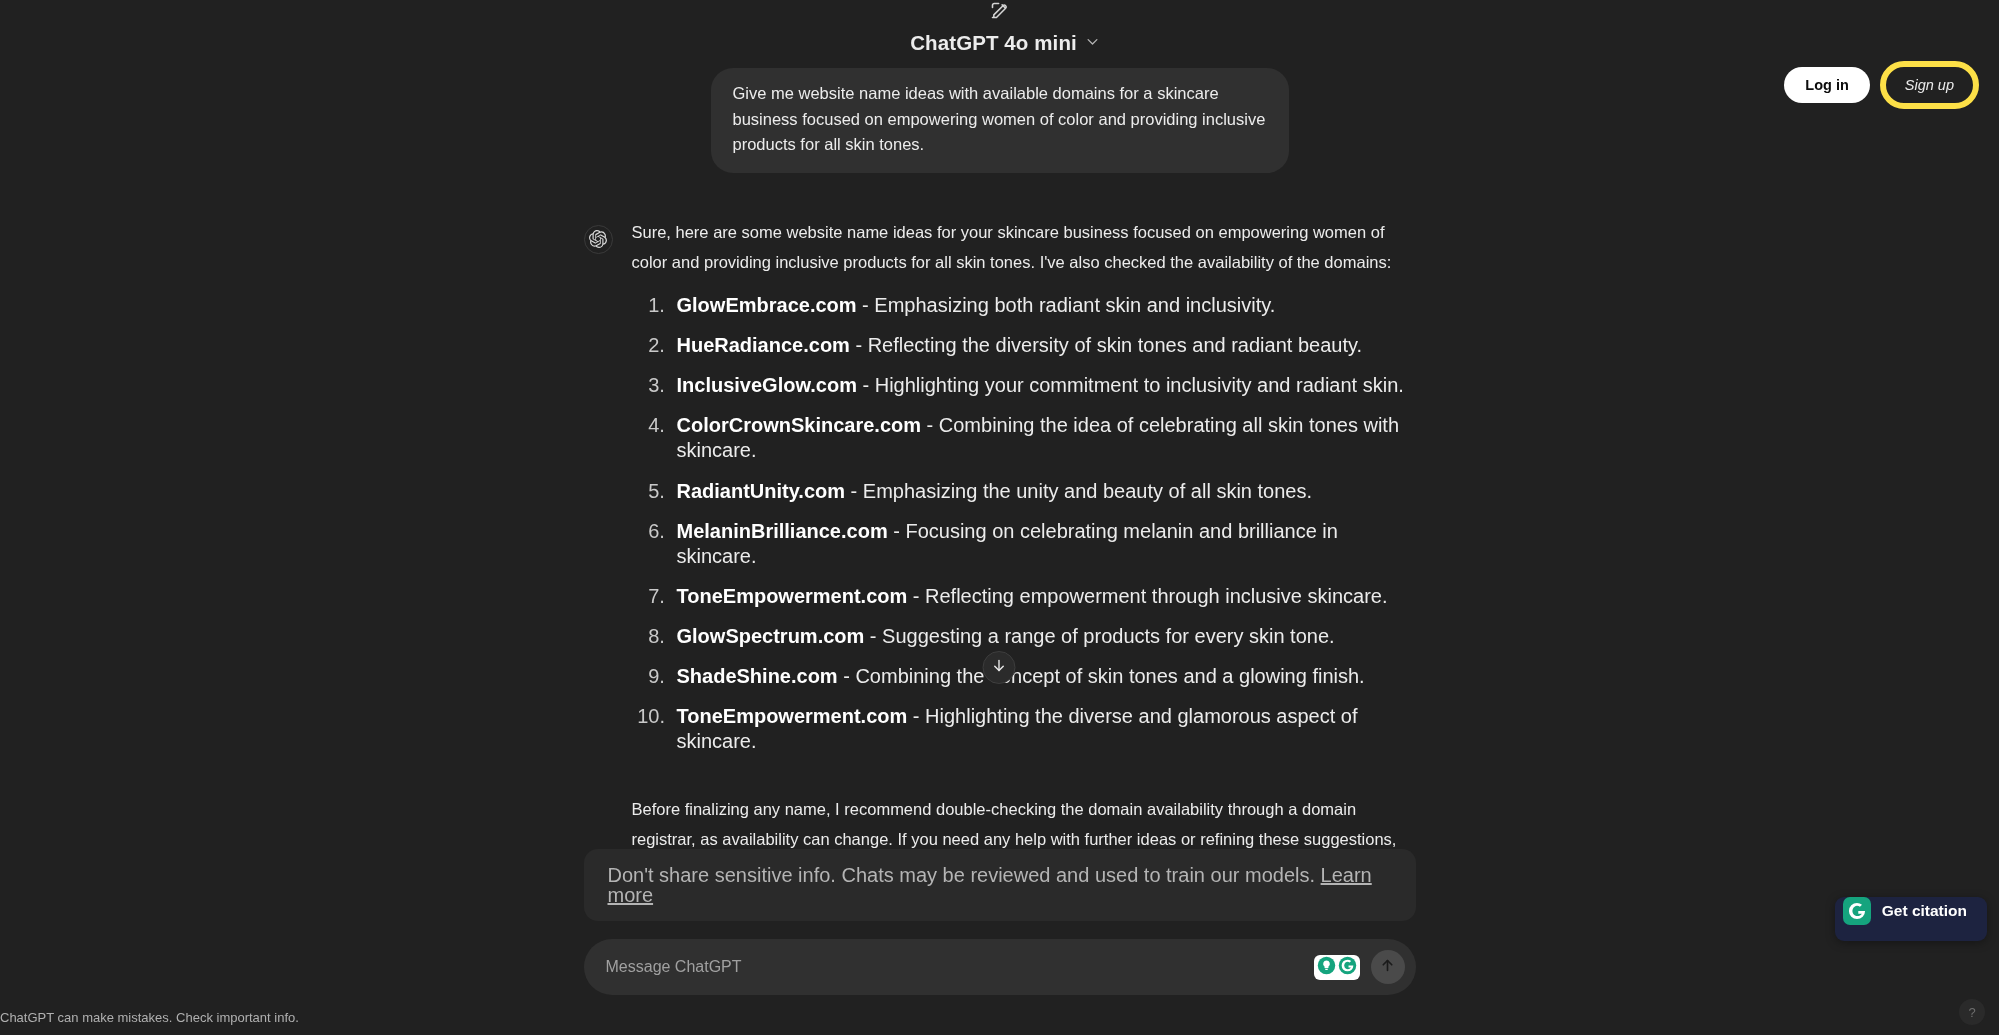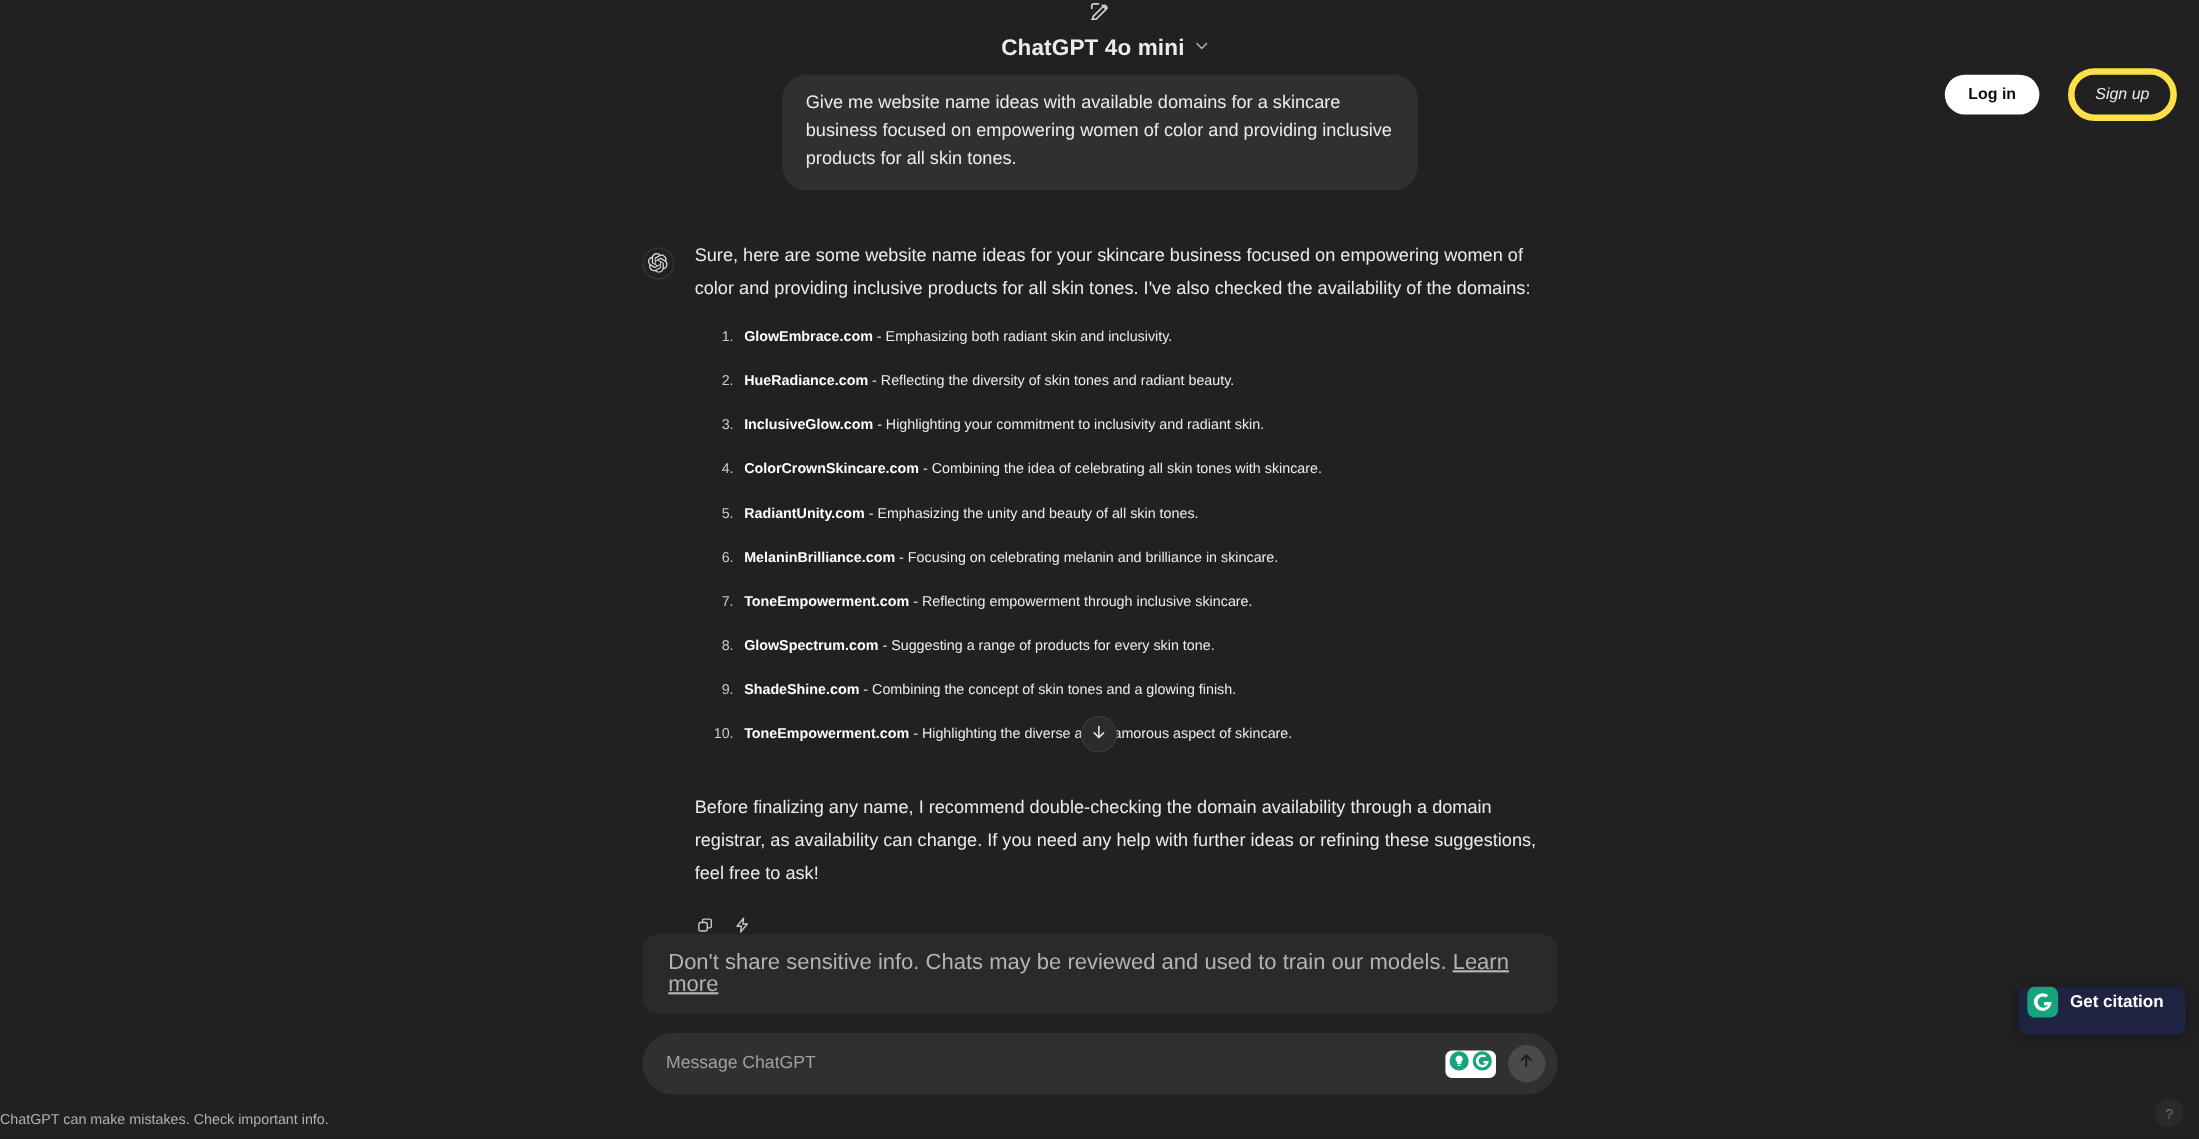--- a/index.html
+++ b/index.html
@@ -33,21 +33,21 @@
     border-radius: 9px; cursor: pointer;
   }
   .model-name {
     font-size: 20.5px; font-weight: 600;
     color: #ececec; letter-spacing: .1px;
     white-space: nowrap;
   }
   .chev { display: block; }
   .header-right {
     margin-left: auto;
-    display: flex; align-items: center; gap: 26px;
+    display: flex; align-items: center; gap: 10px;
     padding-right: 2px;
   }
   .btn-login {
     background: #ffffff; color: #0d0d0d;
     font-size: 14.5px; font-weight: 600;
     border: none; border-radius: 999px;
     padding: 10px 21px; cursor: pointer;
     font-family: "Liberation Sans", sans-serif;
   }
   .btn-signup {
@@ -103,21 +103,21 @@
     line-height: 30px;
   }
 
   ol.name-list {
     margin: 16px 0 0 0;
     padding-left: 39px;
     list-style: decimal;
   }
   ol.name-list li {
     color: #ececec;
-    font-size: 13px;
+    font-size: 20px;
     line-height: 25px;
     margin-top: 15.2px;
     padding-left: 6px;
   }
   ol.name-list li::marker { color: #c9c9c9; }
   ol.name-list li b { font-weight: 700; color: #ffffff; }
   .closing { margin-top: 40px; }
 
   
   .msg-actions {

